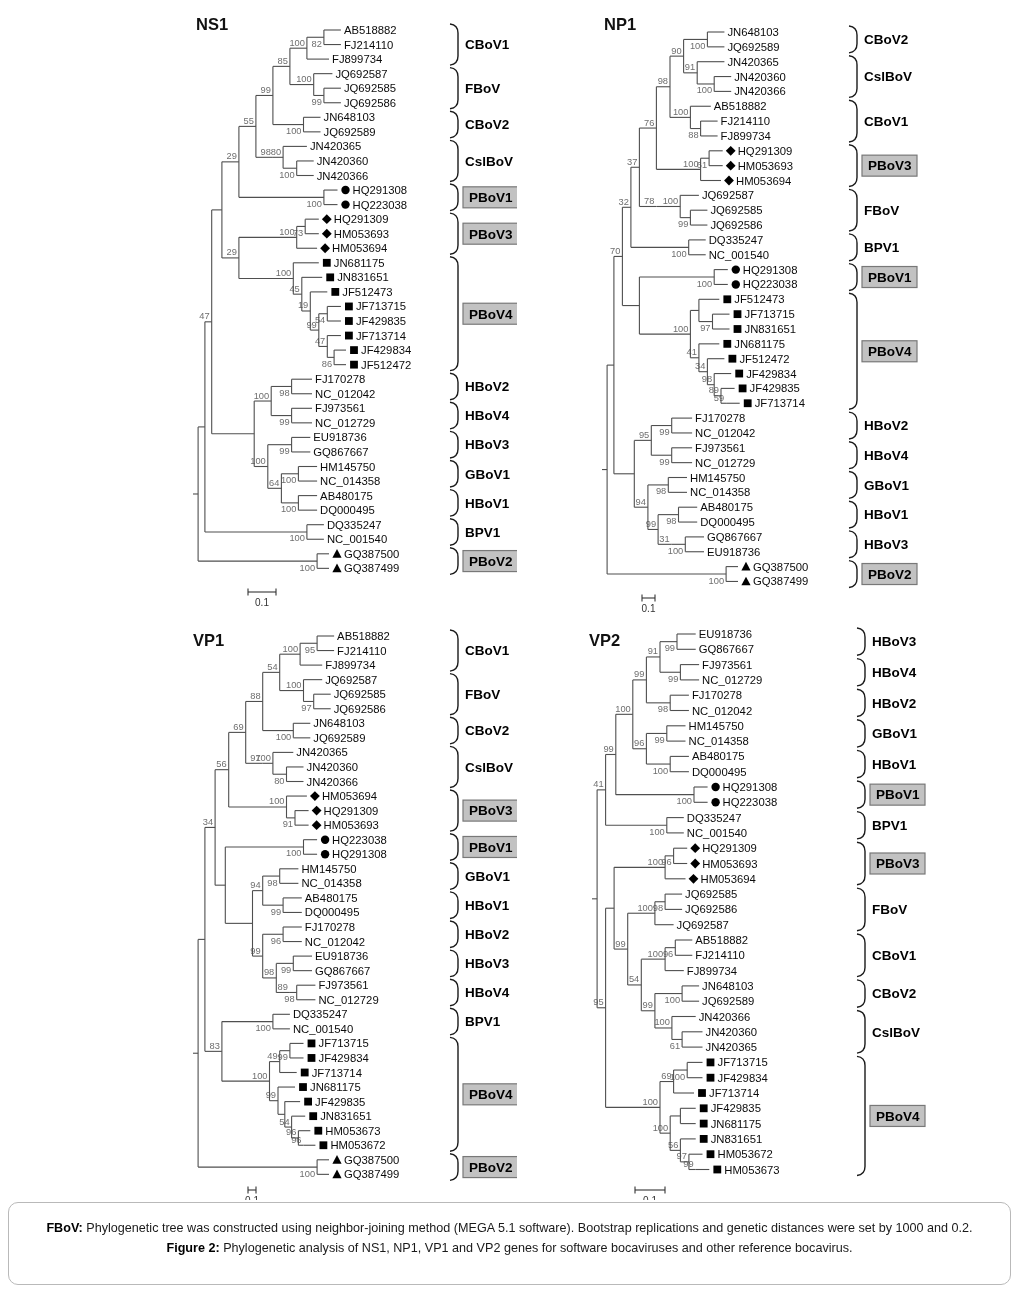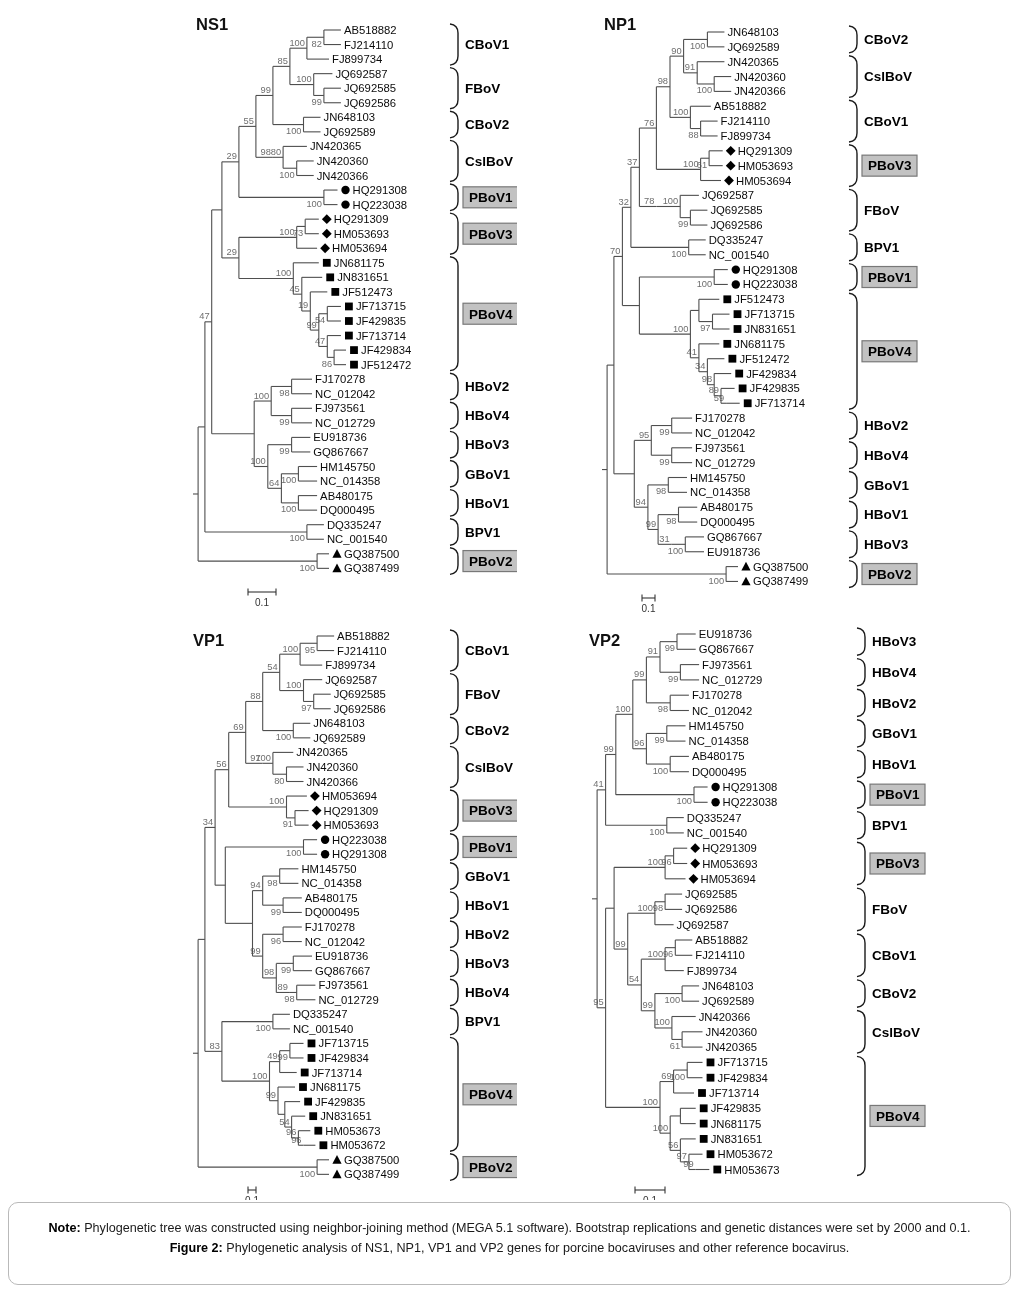--- a/index.html
+++ b/index.html
@@ -985,15 +985,15 @@
           <line x1="118" y1="578" x2="148" y2="578" stroke="#333" stroke-width="1.1"></line>
           <line x1="118" y1="574.5" x2="118" y2="581.5" stroke="#333" stroke-width="1.1"></line>
           <line x1="148" y1="574.5" x2="148" y2="581.5" stroke="#333" stroke-width="1.1"></line>
           <text x="133" y="592" font-size="10" fill="#333" text-anchor="middle">0.1</text>
         </g>
       </svg>
   </figure>
 </div>
 
 <div class="caption-box">
-  <p><b>Note:</b><span> Phylogenetic tree was constructed using neighbor-joining method (MEGA 5.1 software). Bootstrap replications and genetic distances were set by 2000 and 0.1.</span></p>
-  <p><b>Figure 2:</b><span> Phylogenetic analysis of NS1, NP1, VP1 and VP2 genes for porcine bocaviruses and other reference bocavirus.</span></p>
+  <p><b>FBoV:</b><span> Phylogenetic tree was constructed using neighbor-joining method (MEGA 5.1 software). Bootstrap replications and genetic distances were set by 1000 and 0.2.</span></p>
+  <p><b>Figure 2:</b><span> Phylogenetic analysis of NS1, NP1, VP1 and VP2 genes for software bocaviruses and other reference bocavirus.</span></p>
 </div>
 
 </body></html>

